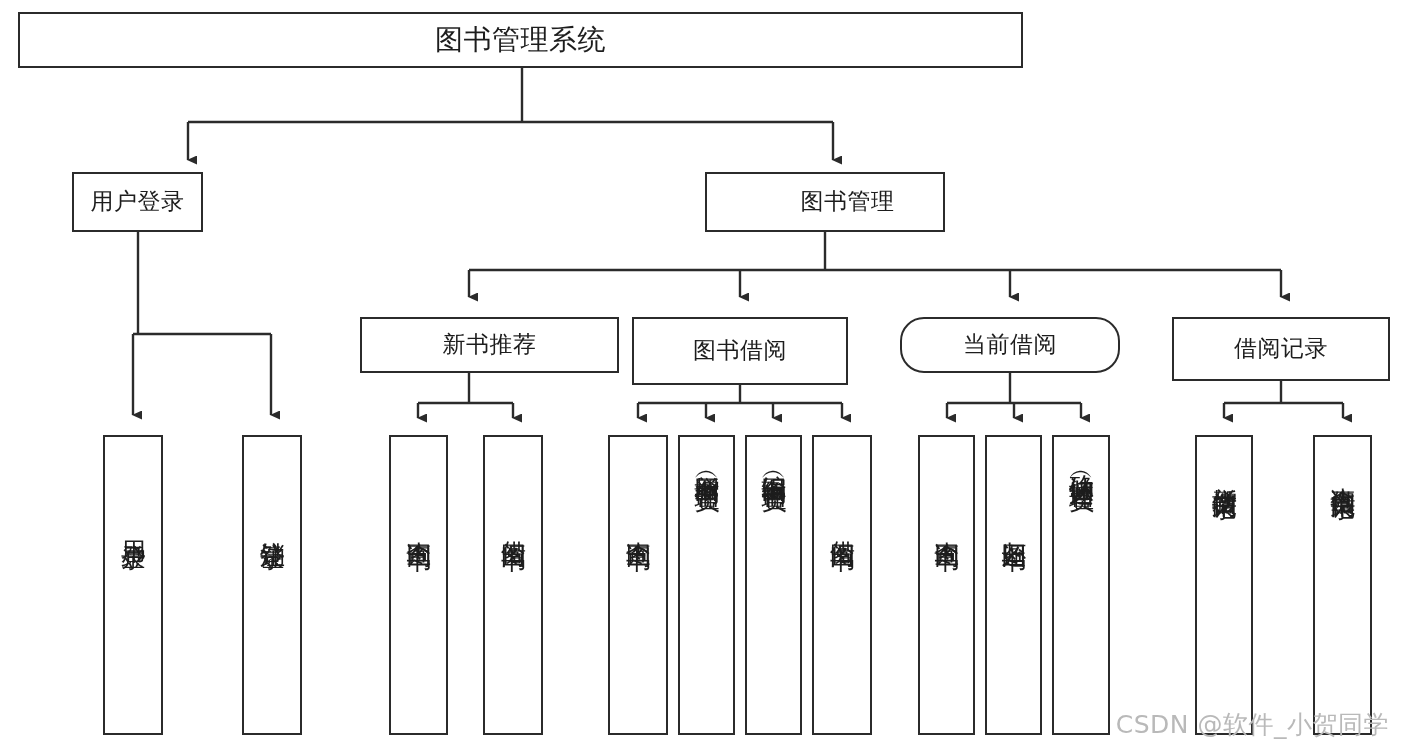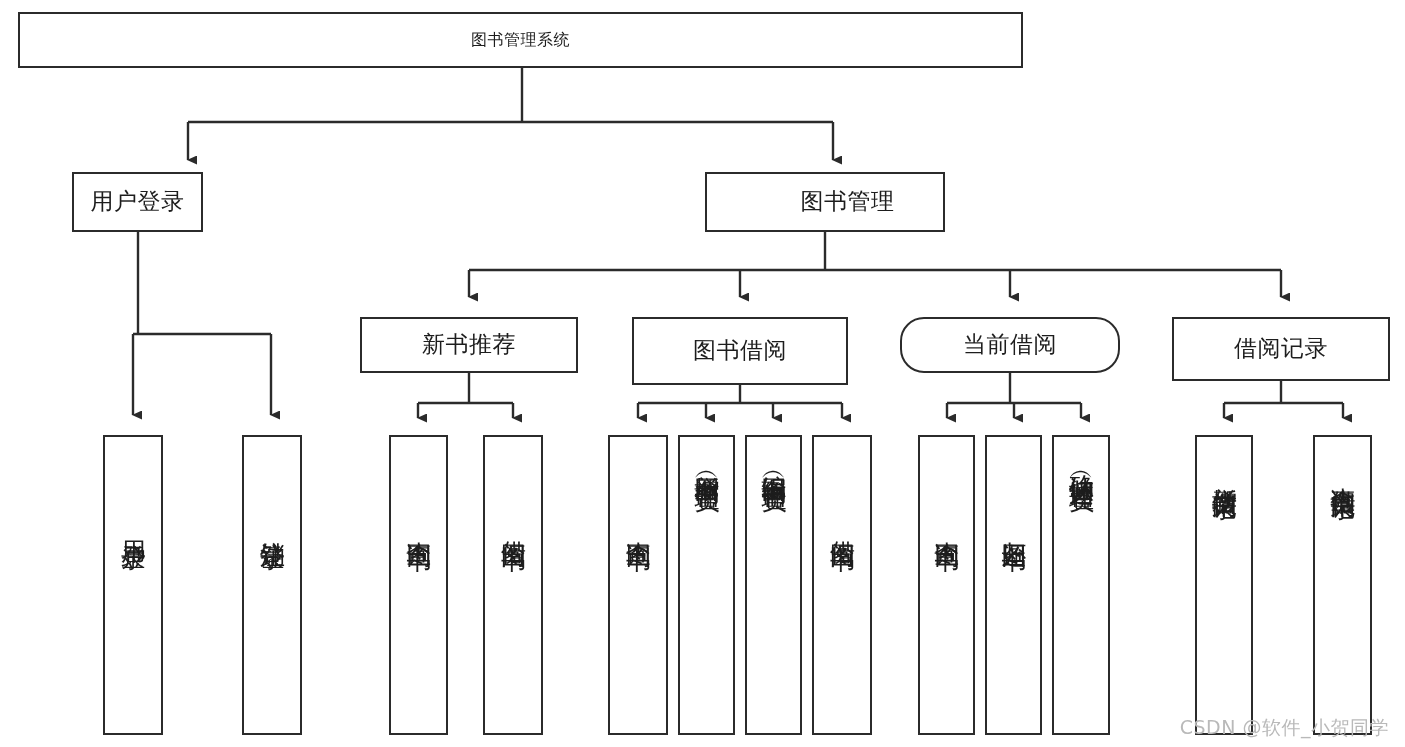--- a/index.html
+++ b/index.html
@@ -40,21 +40,21 @@
     display: block;
     text-align: center;
     line-height: 1.18;
     white-space: nowrap;
   }
   .node.horizontal .label {
     font-size: 23px;
     letter-spacing: 0.5px;
   }
   .node.root .label {
-    font-size: 16px;
+    font-size: 28px;
     text-align: right;
   }
   .node.vertical {
     align-items: flex-start;
     justify-content: center;
     padding-top: 0;
   }
   .node.vertical .label {
     writing-mode: vertical-rl;
     text-orientation: upright;
@@ -70,21 +70,21 @@
   .node.vertical.tall .label {
     margin-top: 18px;
   }
   .node.vertical.tall2 .label {
     margin-top: 30px;
   }
   .watermark {
     position: absolute;
     right: 16px;
     bottom: 6px;
-    font-size: 19px;
+    font-size: 25px;
     color: #b9b9b9;
     letter-spacing: 0.5px;
     white-space: nowrap;
     font-family: "DejaVu Sans", "Liberation Sans", sans-serif;
   }
 </style>
 </head>
 <body>
 
 <div id="diagram-root">
@@ -144,21 +144,21 @@
   </div>
 
   <div class="node horizontal" style="left:72px; top:172px; width:131px; height:60px;">
     <span class="label">用户登录</span>
   </div>
 
   <div class="node horizontal" style="left:705px; top:172px; width:240px; height:60px;padding-left:45px;">
     <span class="label">图书管理</span>
   </div>
 
-  <div class="node horizontal" style="left:360px; top:317px; width:218px; height:56px;">
+  <div class="node horizontal" style="left:360px; top:317px; width:259px; height:56px;">
     <span class="label">新书推荐</span>
   </div>
 
   <div class="node horizontal" style="left:632px; top:317px; width:216px; height:68px;">
     <span class="label">图书借阅</span>
   </div>
 
   <div class="node horizontal" style="left:900px; top:317px; width:220px; height:56px;border-radius:24px;">
     <span class="label">当前借阅</span>
   </div>

